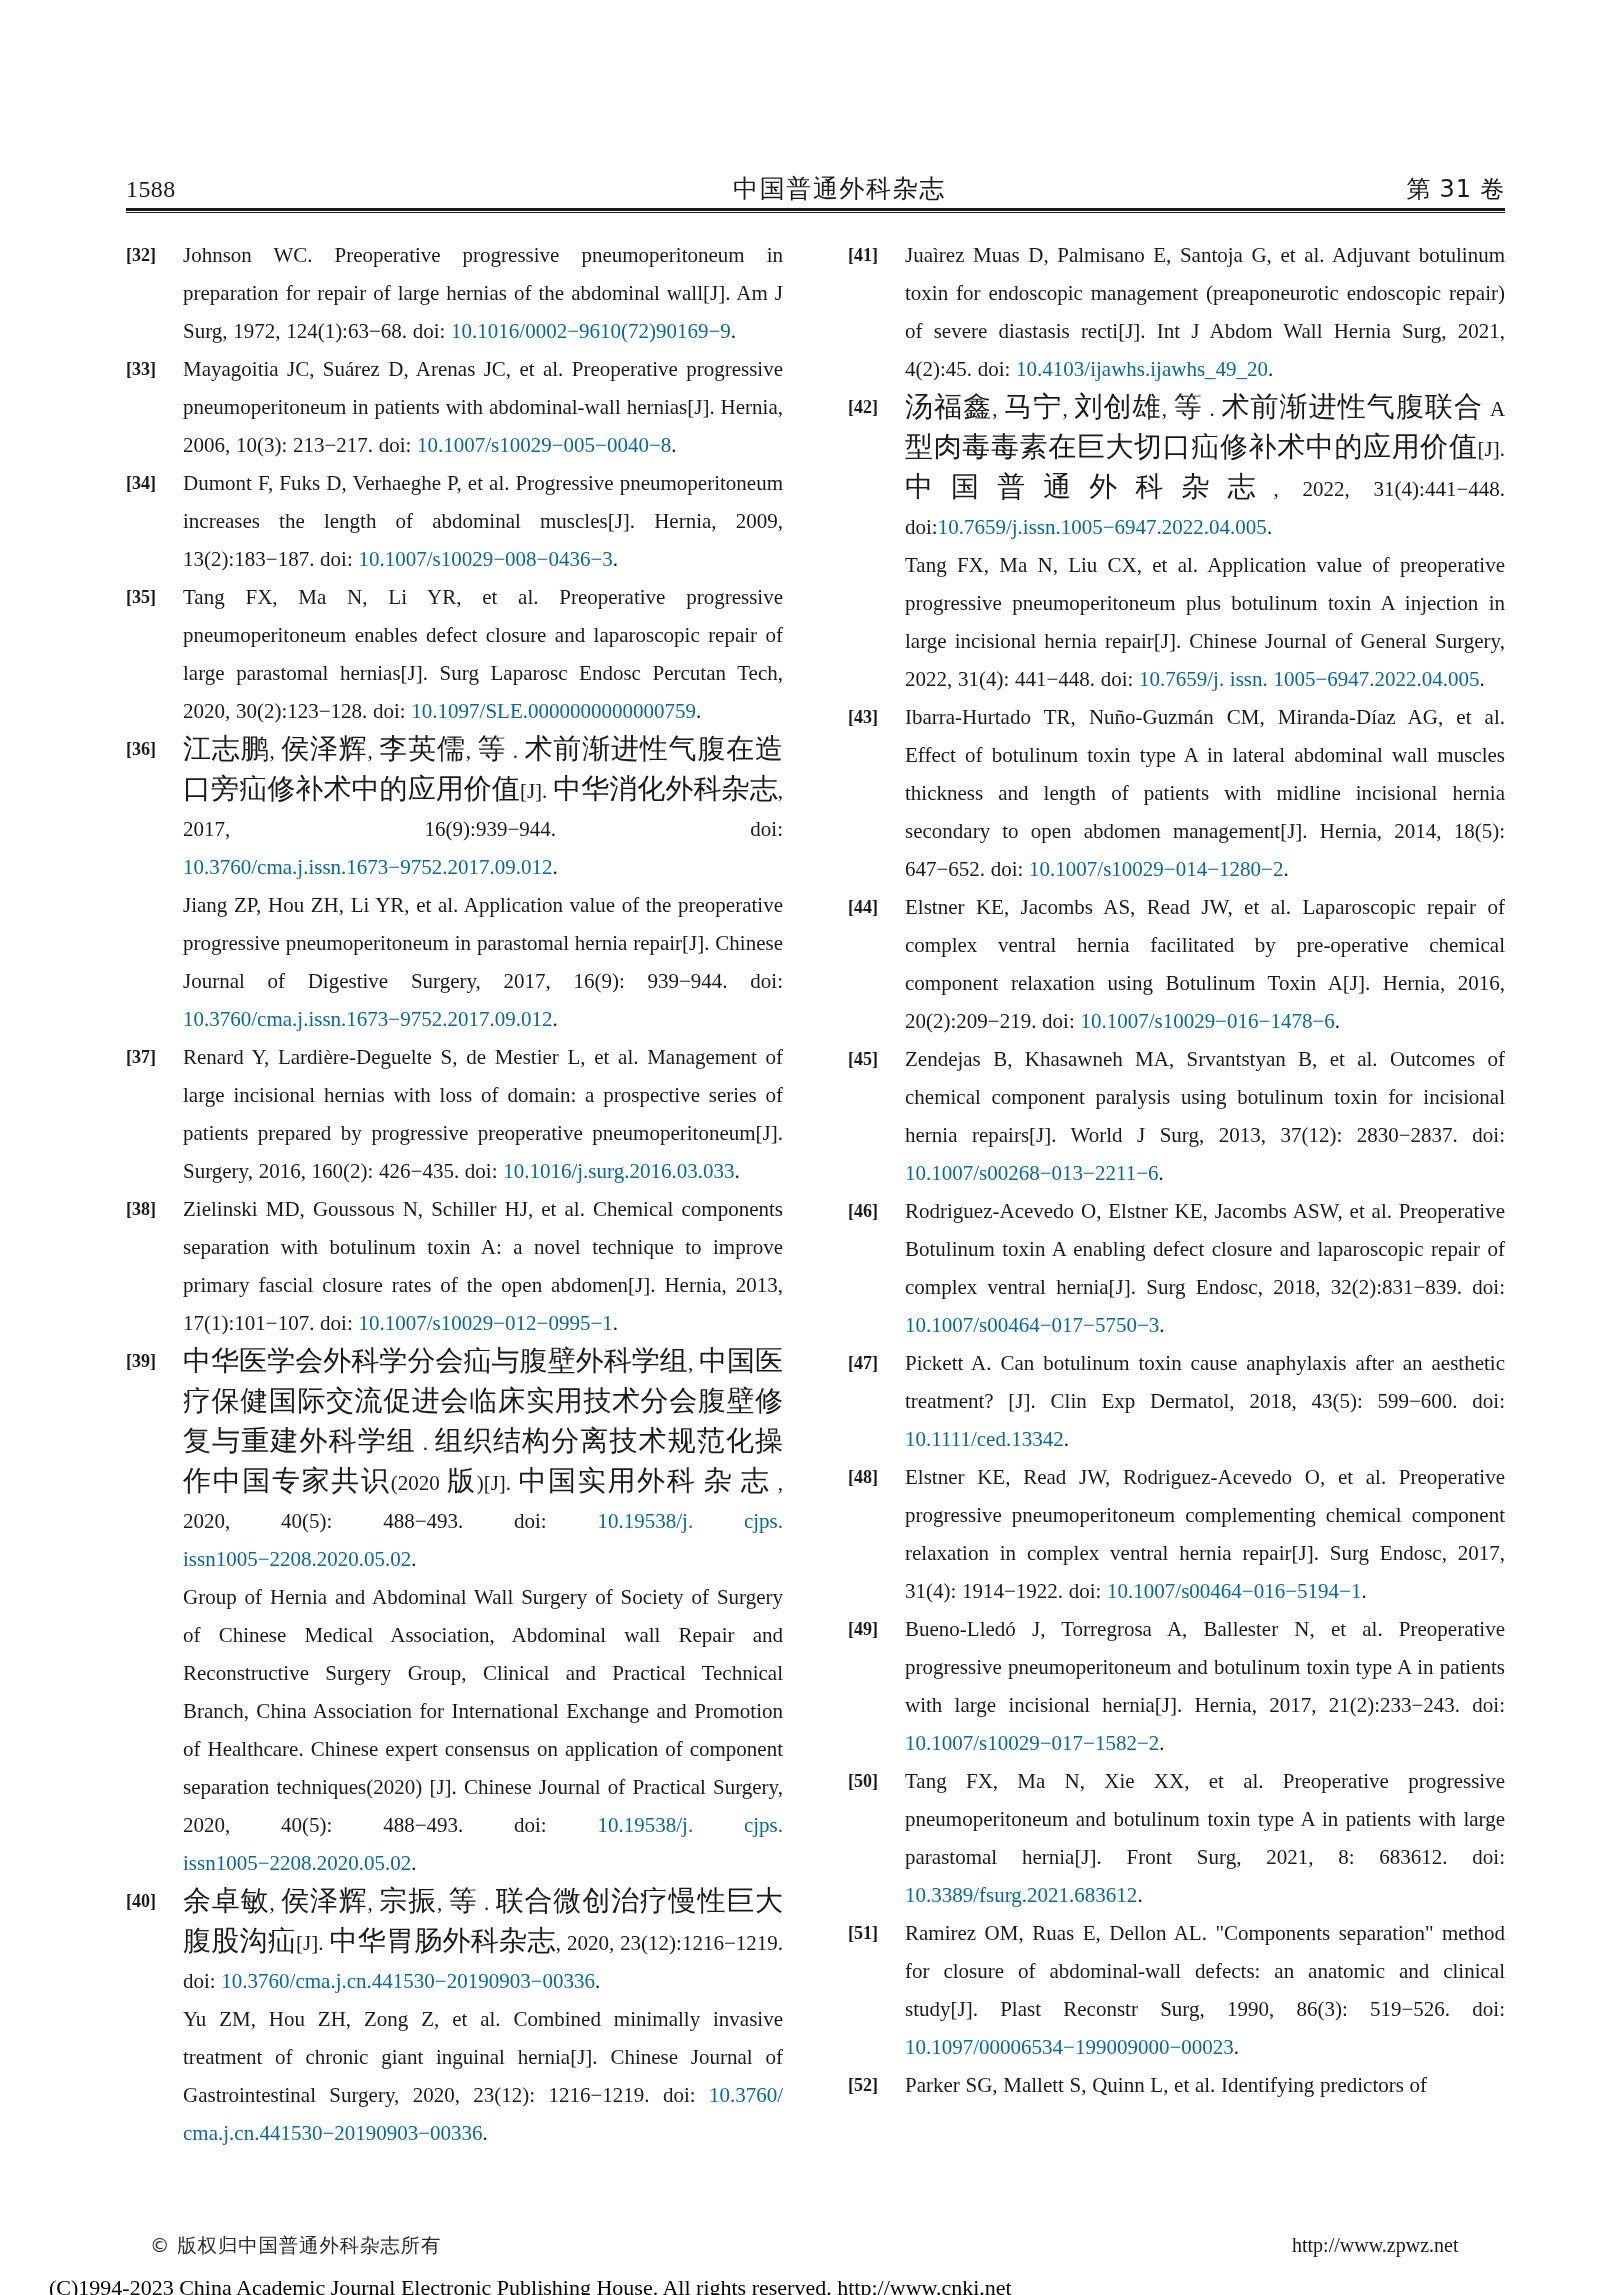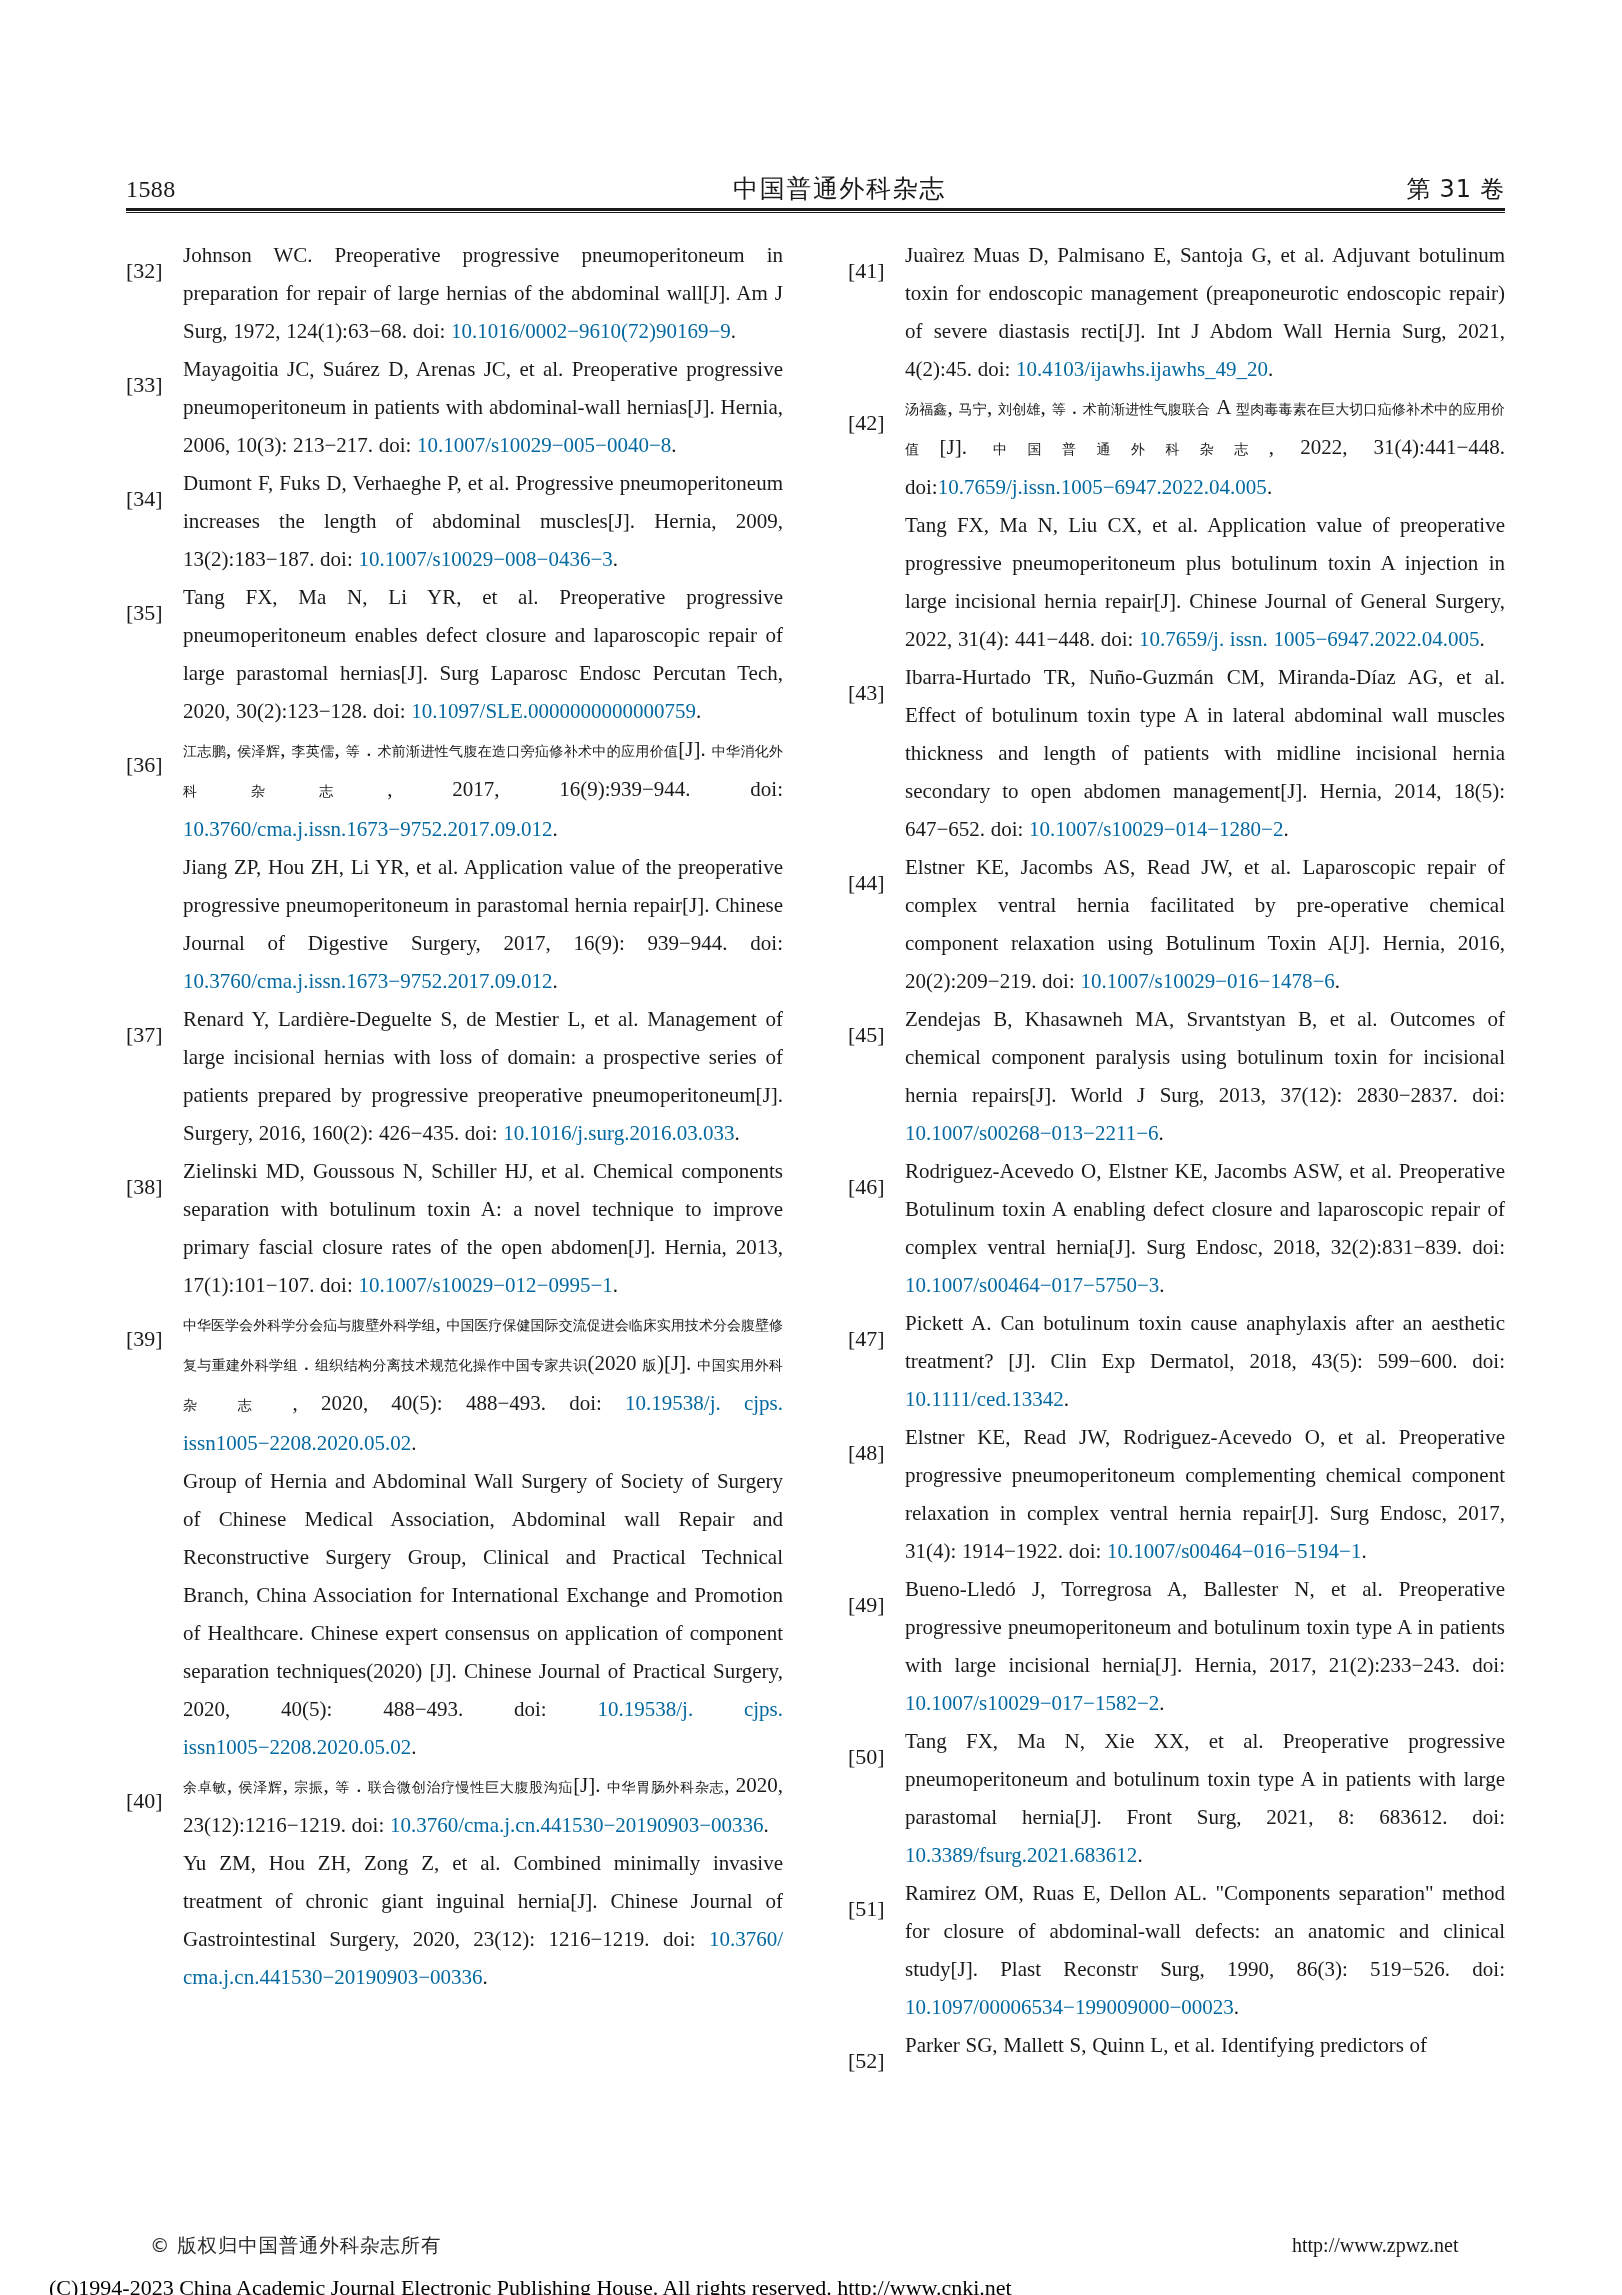--- a/index.html
+++ b/index.html
@@ -82,41 +82,42 @@
   }
 
   .ref {
     position: relative;
     padding-left: 57px;
     margin-bottom: 0px;
   }
   .ref .tag {
     position: absolute;
     left: 0;
-    top: 16px;
+    top: 0;
     width: 52px;
-    font-size: 22px;
+    font-size: 18px;
     line-height: 38px;
     white-space: nowrap;
+    font-weight: bold;
   }
   .ref p {
     margin: 0;
     font-size: 21px;
     line-height: 38px;
     text-align: justify;
     text-align-last: left;
     text-justify: inter-word;
     word-spacing: 0.02em;
   }
   .doi {
     color: #0369a1;
   }
   .cjk {
     font-family: "DejaVu Sans", "Liberation Sans", sans-serif;
-    font-size: 14px;
+    font-size: 28px;
   }
 
   
   .footer-line {
     position: absolute;
     font-size: 19.5px;
   }
   .copyright-cn {
     left: 150px;
     top: 2184px;

